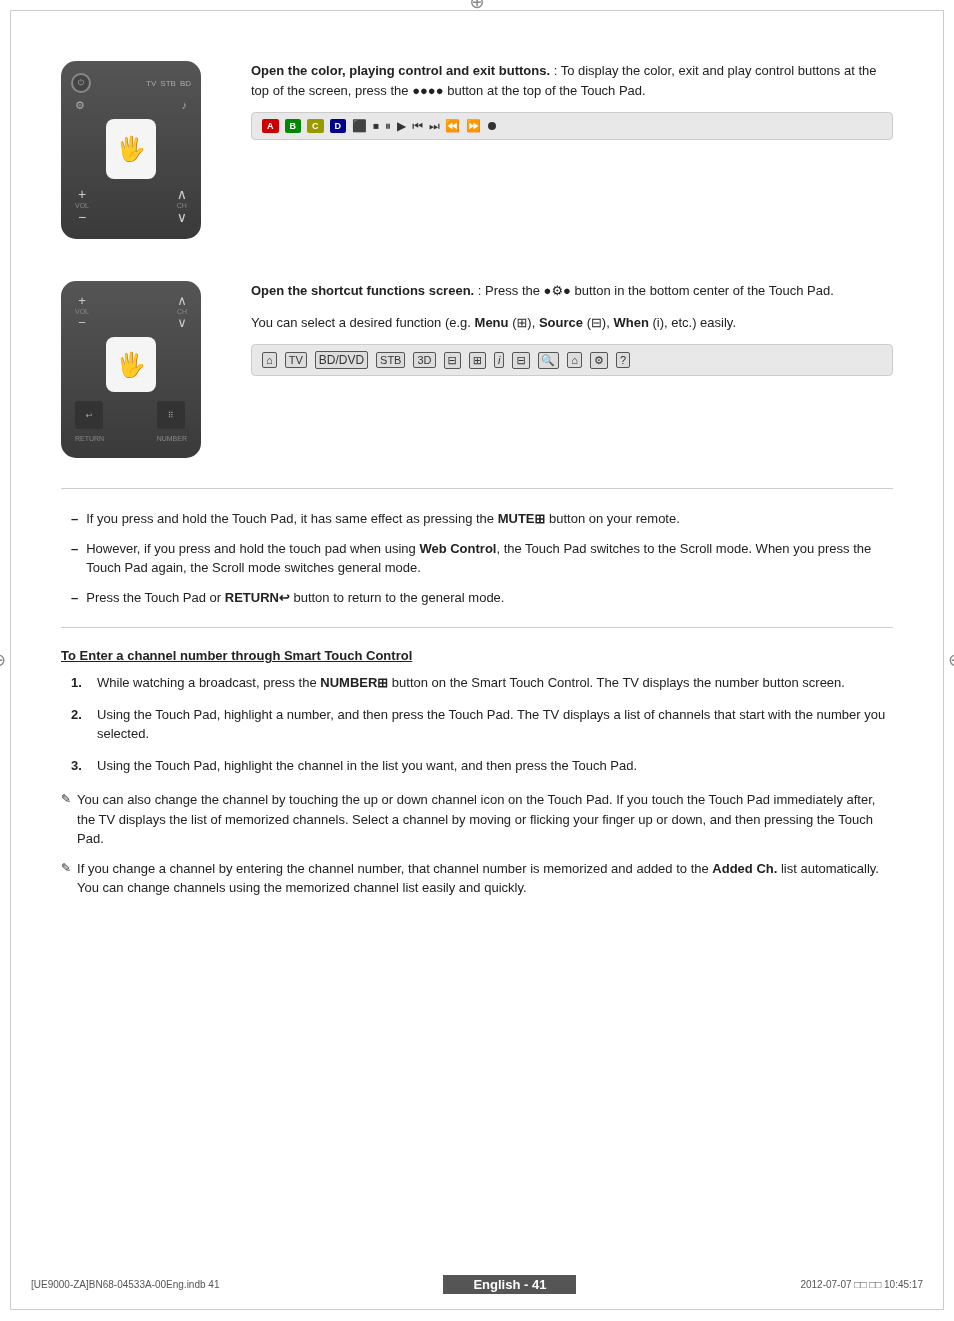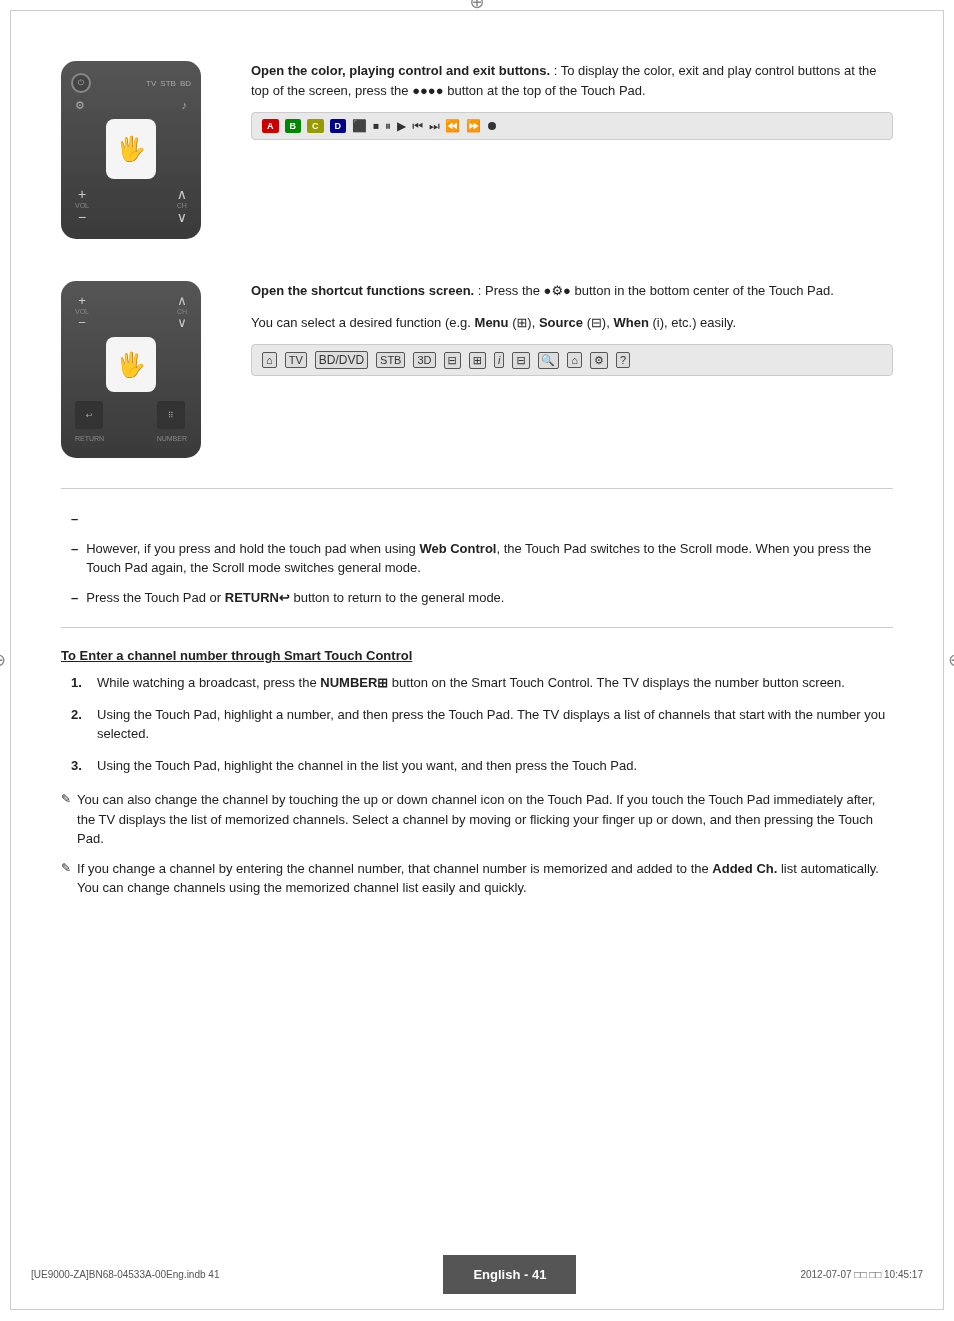--- a/index.html
+++ b/index.html
@@ -199,21 +199,21 @@
       justify-content: space-between;
       align-items: center;
       padding: 0 20px;
       font-size: 10px;
       color: #555;
     }
 
     .footer-center {
       background: #555;
       color: #fff;
-      padding: 12px 30px;
+      padding: 2px 30px;
       font-size: 13px;
       font-weight: bold;
     }
 
     
     .remote-draw {
       width: 140px;
       background: linear-gradient(to bottom, #555, #3a3a3a);
       border-radius: 15px;
       padding: 12px 10px;
@@ -411,20 +411,23 @@
         </div>
       </div>
     </div>
 
     <hr class="divider">
 
     <div>
       <ul class="bullet-list">
         <li>
           <span class="bullet-dash">–</span>
+          <span>
+            If you press and hold the Touch Pad, it has same effect as pressing the <span class="bold">MUTE⊞</span> button on your remote.
+          </span>
         </li>
         <li>
           <span class="bullet-dash">–</span>
           <span>
             However, if you press and hold the touch pad when using <span class="bold">Web Control</span>, the Touch Pad switches to the Scroll mode. When you press the Touch Pad again, the Scroll mode switches general mode.
           </span>
         </li>
         <li>
           <span class="bullet-dash">–</span>
           <span>

